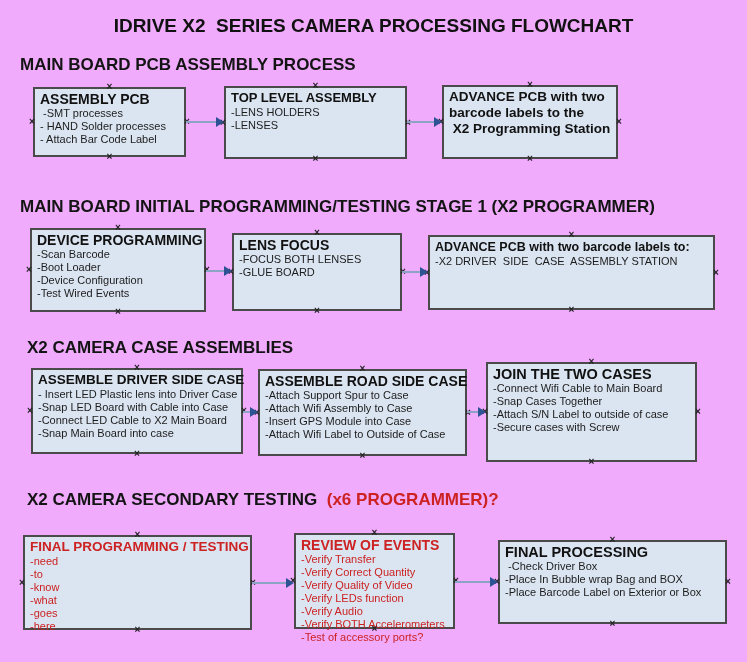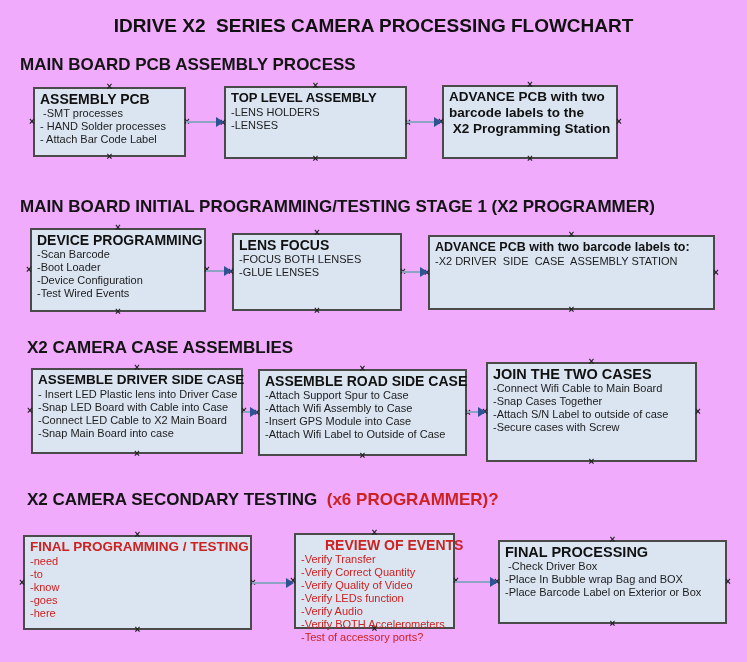--- a/index.html
+++ b/index.html
@@ -82,21 +82,21 @@
       <div class="box-item">-Device Configuration</div>
       <div class="box-item">-Test Wired Events</div>
       <span class="handle h-t">×</span>
       <span class="handle h-b">×</span>
       <span class="handle h-l">×</span>
       <span class="handle h-r">×</span>
     </div>
     <div class="box" style="left: 232px; top: 233px; width: 170px; height: 78px;">
       <div class="box-title" style="font-size: 14px;">LENS FOCUS</div>
       <div class="box-item">-FOCUS BOTH LENSES</div>
-      <div class="box-item">-GLUE LENSES</div>
+      <div class="box-item">-GLUE BOARD</div>
       <span class="handle h-t">×</span>
       <span class="handle h-b">×</span>
       <span class="handle h-l">×</span>
       <span class="handle h-r">×</span>
     </div>
     <div class="box" style="left: 428px; top: 235px; width: 287px; height: 75px;">
       <div class="box-title" style="font-size: 12.5px;">ADVANCE PCB with two barcode labels to:</div>
       <div class="box-item">-X2 DRIVER  SIDE  CASE  ASSEMBLY STATION</div>
       <span class="handle h-t">×</span>
       <span class="handle h-b">×</span>
@@ -134,29 +134,30 @@
       <span class="handle h-t">×</span>
       <span class="handle h-b">×</span>
       <span class="handle h-l">×</span>
       <span class="handle h-r">×</span>
     </div>
     <div class="box red" style="left: 23px; top: 535px; width: 229px; height: 95px;">
       <div class="box-title" style="font-size: 13.5px;">FINAL PROGRAMMING / TESTING</div>
       <div class="box-item">-need</div>
       <div class="box-item">-to</div>
       <div class="box-item">-know</div>
+      <div class="box-item">-what</div>
       <div class="box-item">-goes</div>
       <div class="box-item">-here</div>
       <span class="handle h-t">×</span>
       <span class="handle h-b">×</span>
       <span class="handle h-l">×</span>
       <span class="handle h-r">×</span>
     </div>
     <div class="box red" style="left: 294px; top: 533px; width: 161px; height: 96px;">
-      <div class="box-title" style="font-size: 14px; margin-left: 24px;">REVIEW OF EVENTS</div>
+      <div class="box-title" style="font-size: 14px;">REVIEW OF EVENTS</div>
       <div class="box-item">-Verify Transfer</div>
       <div class="box-item">-Verify Correct Quantity</div>
       <div class="box-item">-Verify Quality of Video</div>
       <div class="box-item">-Verify LEDs function</div>
       <div class="box-item">-Verify Audio</div>
       <div class="box-item">-Verify BOTH Accelerometers</div>
       <div class="box-item">-Test of accessory ports?</div>
       <span class="handle h-t">×</span>
       <span class="handle h-b">×</span>
       <span class="handle h-l">×</span>

